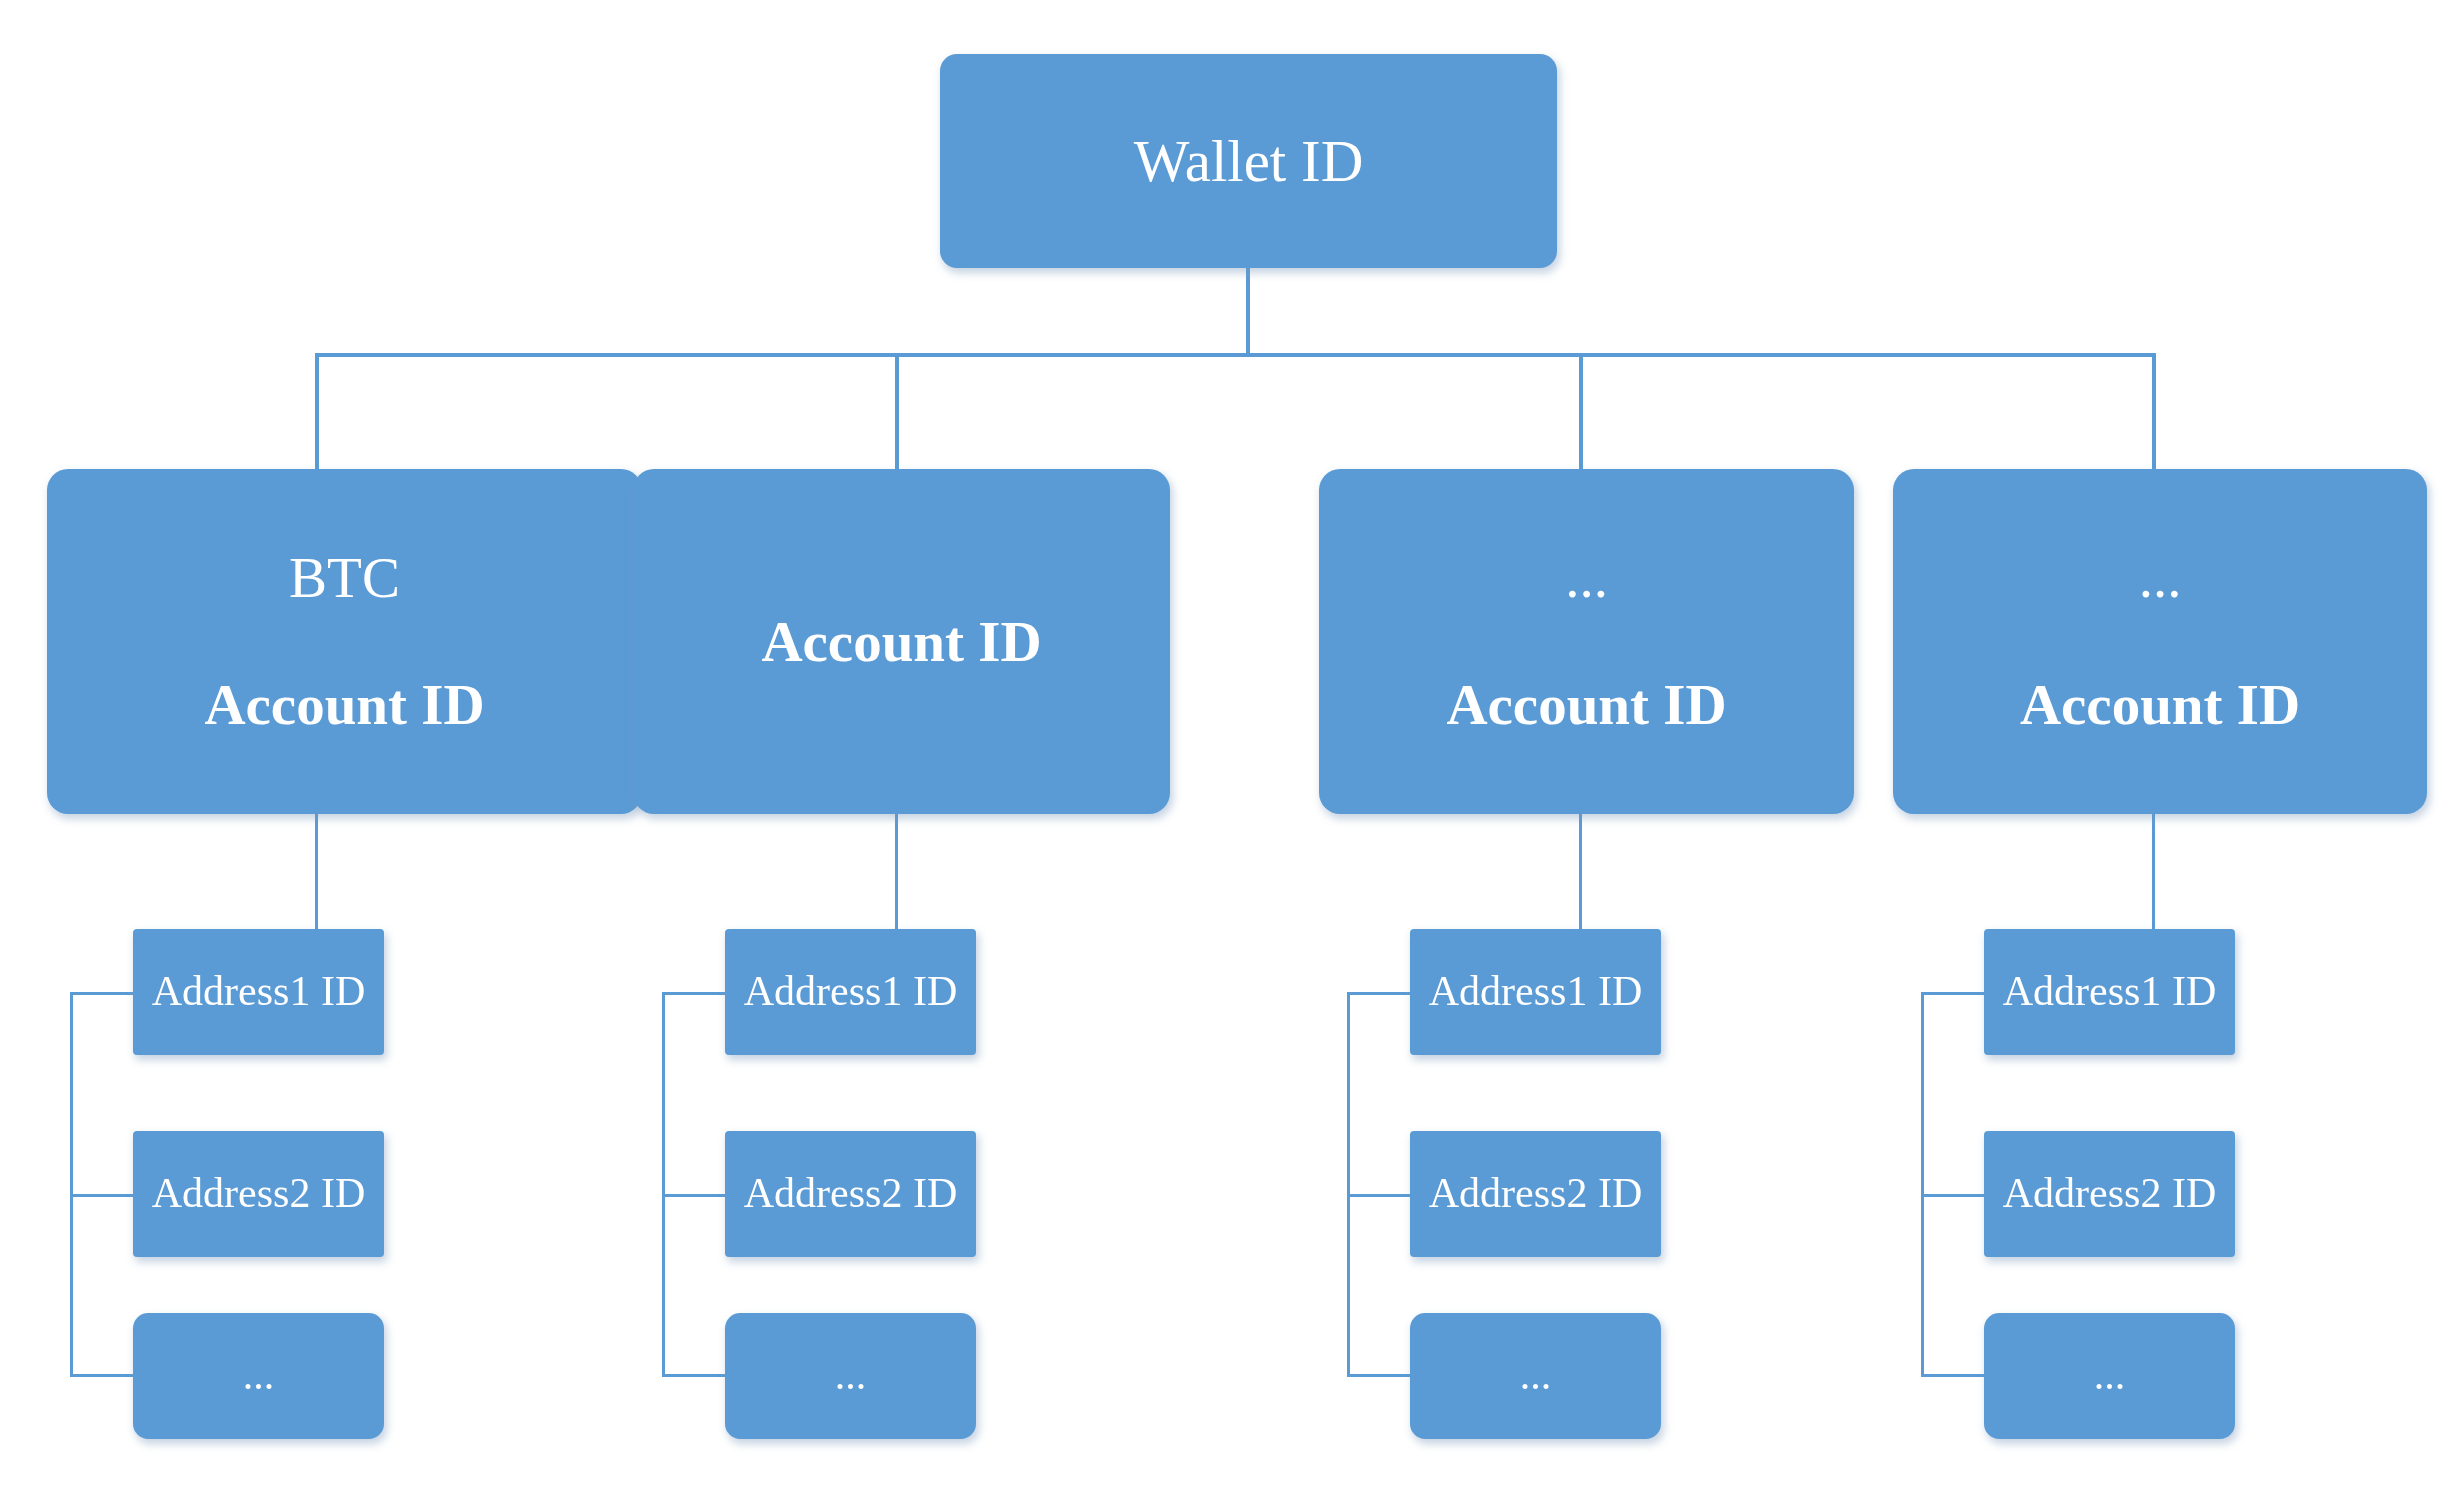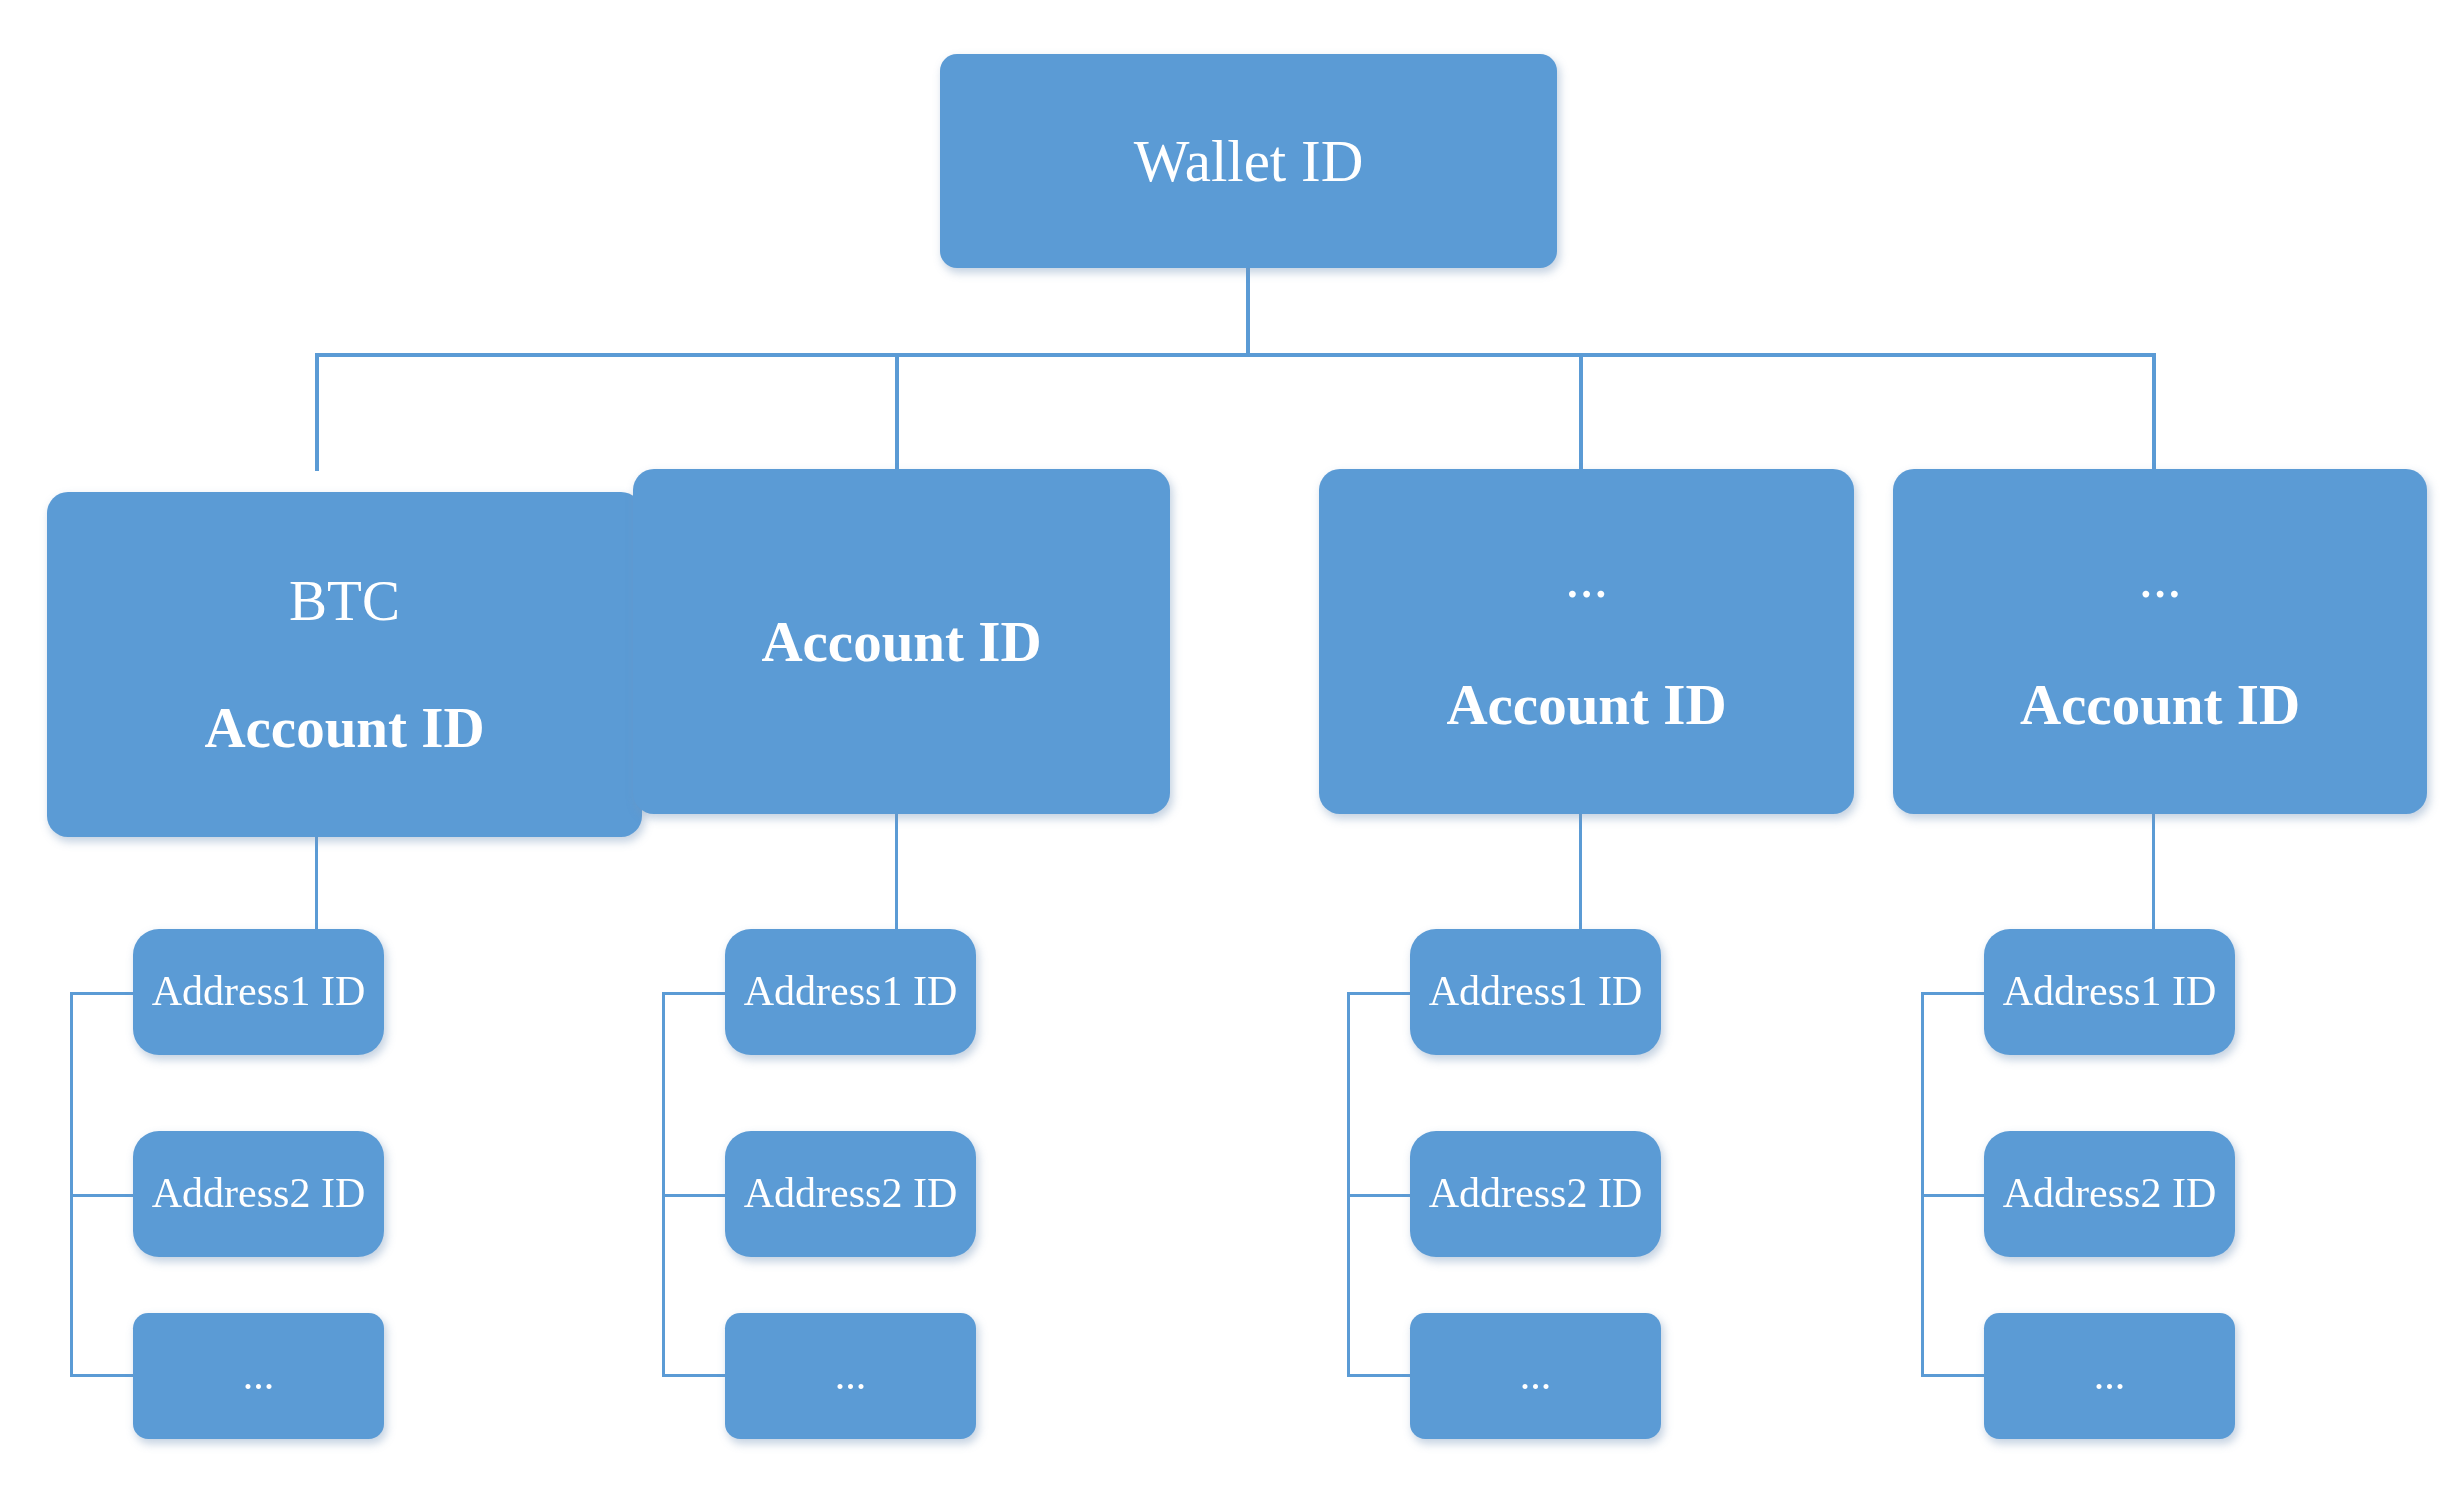--- a/index.html
+++ b/index.html
@@ -26,21 +26,21 @@
     box-sizing:border-box;
     user-select:none;
     white-space:pre-line;
   }
   .node .lbl{display:block;}
 
   .root{font-size:59px;}
   .account{font-size:57px;border-radius:21px;}
   .account .t1{display:block;}
   .account .t2{display:block;font-weight:bold;}
-  .address{font-size:42px;border-radius:26px;}
+  .address{font-size:42px;border-radius:4px;}
   .ellipsis-box{font-size:42px;border-radius:15.3px;}
 
   
   .ln{position:absolute;background:#5B9BD5;}
   .v{width:2.9px;}
   .h{height:2.9px;}
   .bus{height:3.8px;background:#5B9BD5;}
   .busv{width:3.8px;background:#5B9BD5;}
 </style>
 </head>
@@ -54,21 +54,21 @@
   <div class="ln busv" style="left:315px;top:345px;height:118px;"></div>
   <div class="ln busv" style="left:895px;top:345px;height:118px;"></div>
   <div class="ln busv" style="left:1579px;top:345px;height:118px;"></div>
   <div class="ln busv" style="left:2152px;top:345px;height:118px;"></div>
 
   <div class="node root" style="left:940px;top:46px;width:617px;height:214px;">
     <span class="lbl">Wallet ID</span>
   </div>
 
   <div class="ln v" style="left:315px;top:806px;height:115px;"></div>
-  <div class="node account" style="left:47px;top:484px;width:595px;height:345px;align-items:center;">
+  <div class="node account" style="left:47px;top:461px;width:595px;height:345px;align-items:center;">
     <span>
       <span class="t1">BTC</span>
       <span class="t2">Account ID</span>
     </span>
   </div>
   <div class="ln v" style="left:70px;top:984px;height:384px;"></div>
   <div class="ln h" style="left:70px;top:984px;width:65px;"></div>
   <div class="ln h" style="left:70px;top:1186px;width:65px;"></div>
   <div class="ln h" style="left:70px;top:1366px;width:65px;"></div>
   <div class="node address" style="left:133px;top:921px;width:251px;height:126px;">

